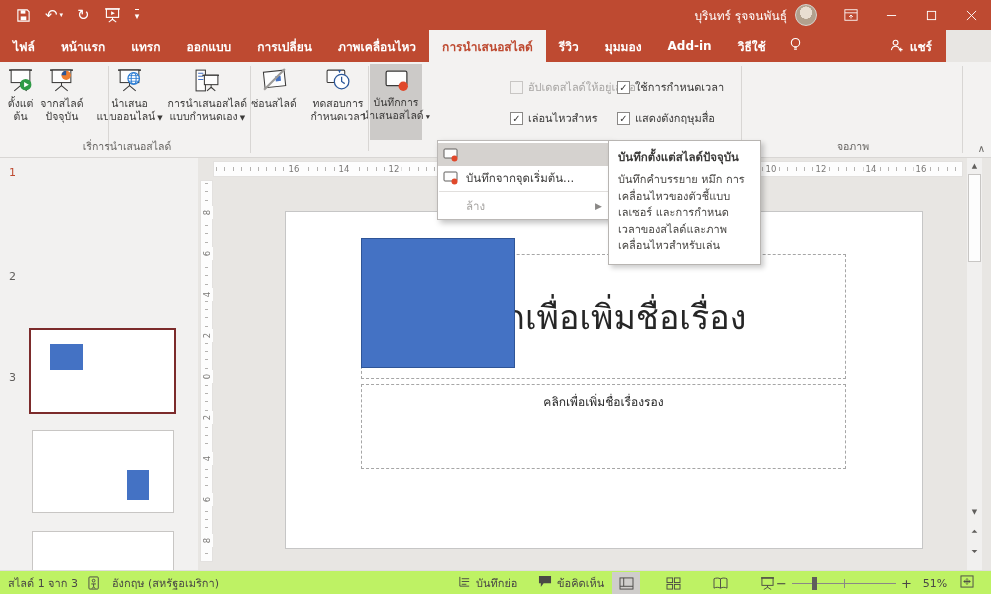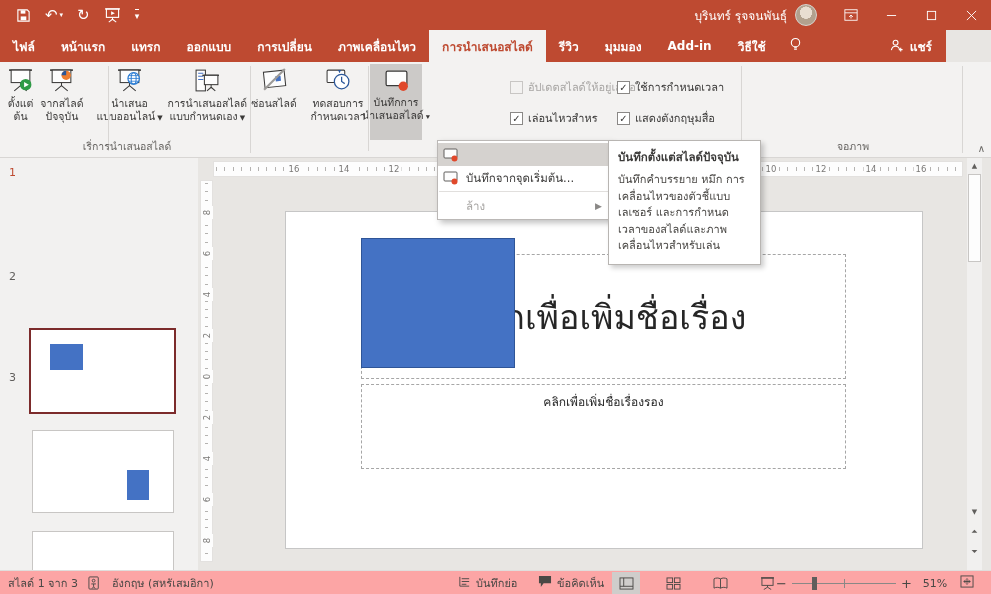--- a/index.html
+++ b/index.html
@@ -83,21 +83,21 @@
   .mitem .micon { width:16px; height:16px; flex:0 0 16px; }
   .mitem .arrow { margin-left:auto; font-size:9px; color:#8a8886; }
   .msep { height:1px; background:#e1dfdd; margin:2px 1px; }
 
   
   .tooltip { position:absolute; left:608px; top:140px; width:153px; background:#fff; border:1px solid #b8b5b2; box-shadow:3px 3px 5px rgba(0,0,0,.2); padding:7px 9px 9px; z-index:60; }
   .tt-title { font-weight:bold; font-size:11.5px; margin-bottom:6px; }
   .tt-body { font-size:11px; color:#4a4845; line-height:1.5; }
 
   
-  .statusbar { position:absolute; left:0; top:570px; width:991px; height:24px; background:#fca5a5; border-top:1px solid #e0dedc; font-size:11px; color:#4a4845; }
+  .statusbar { position:absolute; left:0; top:570px; width:991px; height:24px; background:#bef264; border-top:1px solid #e0dedc; font-size:11px; color:#4a4845; }
   .sb { position:absolute; top:0; height:24px; display:flex; align-items:center; gap:5px; white-space:nowrap; }
   .viewbtn { width:28px; height:22px; display:flex; align-items:center; justify-content:center; }
   .viewbtn.on { background:#cfcdcb; }
   .ztrack { position:relative; width:104px; height:22px; }
   .ztrack .line { position:absolute; left:0; right:0; top:11px; height:1px; background:#8a8886; }
   .ztrack .mid { position:absolute; left:50%; top:7px; width:1px; height:9px; background:#8a8886; }
   .ztrack .zthumb { position:absolute; left:20px; top:5px; width:5px; height:13px; background:#605e5c; }
 </style>
 </head>
 <body>
@@ -427,21 +427,21 @@
       <span>สไลด์ 1 จาก 3</span>
     </div>
     <div class="sb" style="left:88px;">
       <svg width="14" height="14" viewBox="0 0 15 15">
           <rect x="1" y="1" width="10" height="13" rx="1" fill="none" stroke="#4a4845"></rect>
           <circle cx="6" cy="5" r="1.5" fill="none" stroke="#4a4845"></circle>
           <path d="M3.5 8.5h5M6 8.5v3M6 11.5l-1.7 2M6 11.5l1.7 2" stroke="#4a4845" fill="none"></path>
         </svg>
     </div>
     <div class="sb" style="left:112px;">
-      <span>อังกฤษ (สหรัเสมอิกา)</span>
+      <span>อังกฤษ (สหรัฐอเมริกา)</span>
     </div>
     <div class="sb" style="left:458px;">
       <span>
         <svg width="13" height="13" viewBox="0 0 14 14">
             <path d="M2 2v10h10" fill="none" stroke="#4a4845"></path>
             <path d="M4 4h8M4 7h8M4 10h5" stroke="#4a4845"></path>
           </svg>
       </span>
       <span>บันทึกย่อ</span>
     </div>

